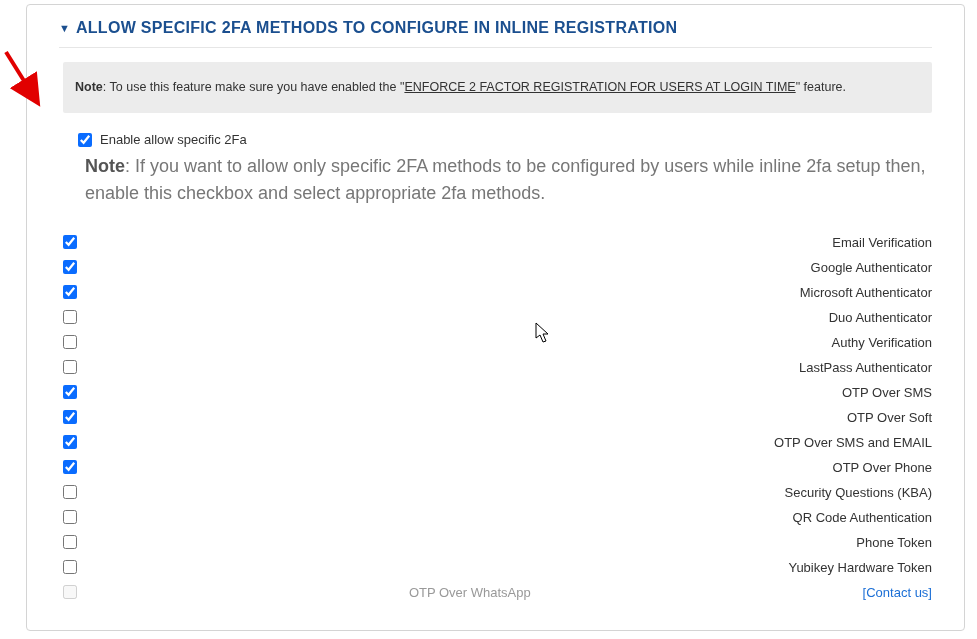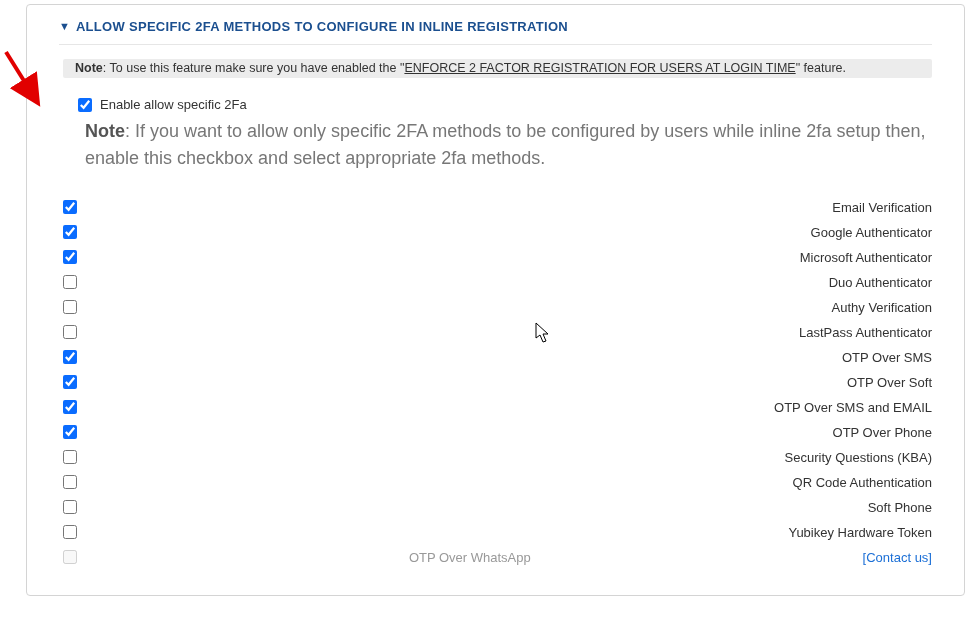--- a/index.html
+++ b/index.html
@@ -30,32 +30,32 @@
     }
     .triangle {
       font-size: 11px;
       color: #1b4f8f;
       line-height: 1;
       font-family: Arial, sans-serif;
     }
     .header-title {
       color: #1b4f8f;
       font-weight: bold;
-      font-size: 13px;
+      font-size: 16px;
       letter-spacing: 0.3px;
     }
     hr.sep {
       border: none;
       border-top: 1px solid #e6e6e6;
       margin: 0 0 14px 0;
     }
     .note-bar {
       background: #ececec;
       border-radius: 2px;
-      padding: 0 12px;
+      padding: 16px 12px;
       font-size: 12.5px;
       color: #333;
       line-height: 1.5;
       margin: 0 0 18px 4px;
     }
     .note-bar .note-label {
       font-weight: bold;
     }
     .enforce-link {
       text-decoration: underline;
@@ -217,21 +217,21 @@
       <div class="method-row">
         <input type="checkbox" style="">
         <span class="method-label">Security Questions (KBA)</span>
       </div>
       <div class="method-row">
         <input type="checkbox" style="">
         <span class="method-label">QR Code Authentication</span>
       </div>
       <div class="method-row">
         <input type="checkbox" style="">
-        <span class="method-label">Soft Phone</span>
+        <span class="method-label">Phone Token</span>
       </div>
       <div class="method-row">
         <input type="checkbox" style="">
         <span class="method-label">Yubikey Hardware Token</span>
       </div>
       <div class="method-row">
         <input type="checkbox" disabled="" style="">
         <span class="method-label disabled">OTP Over WhatsApp</span> 
         <a class="contact-link">[Contact us]</a>
       </div>

